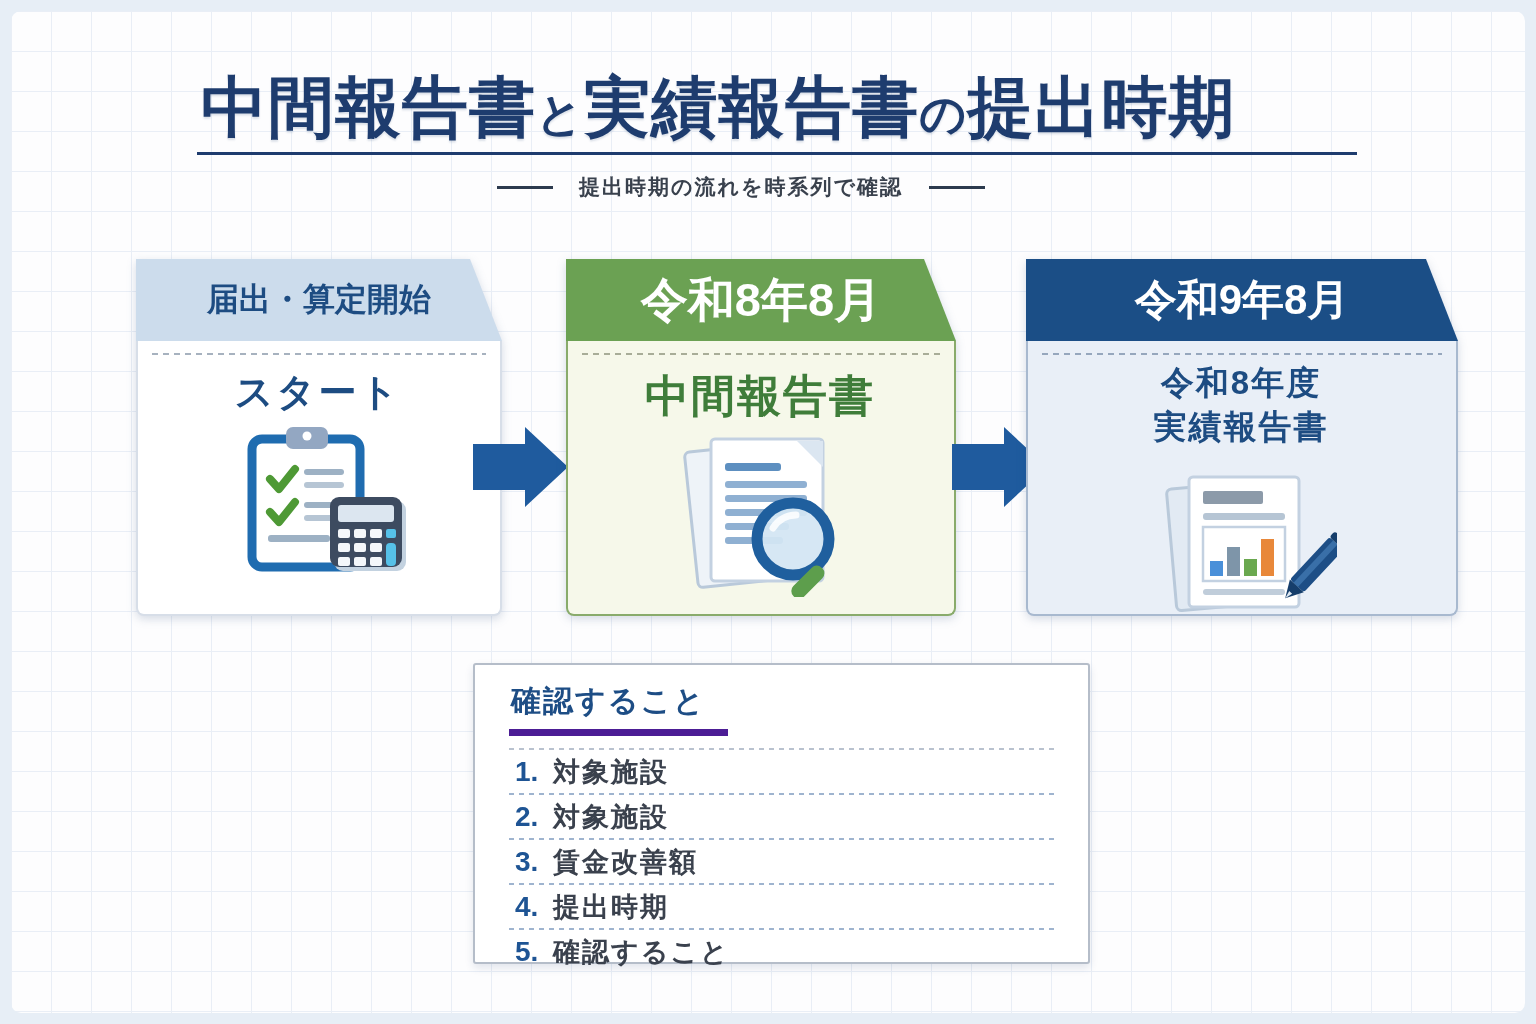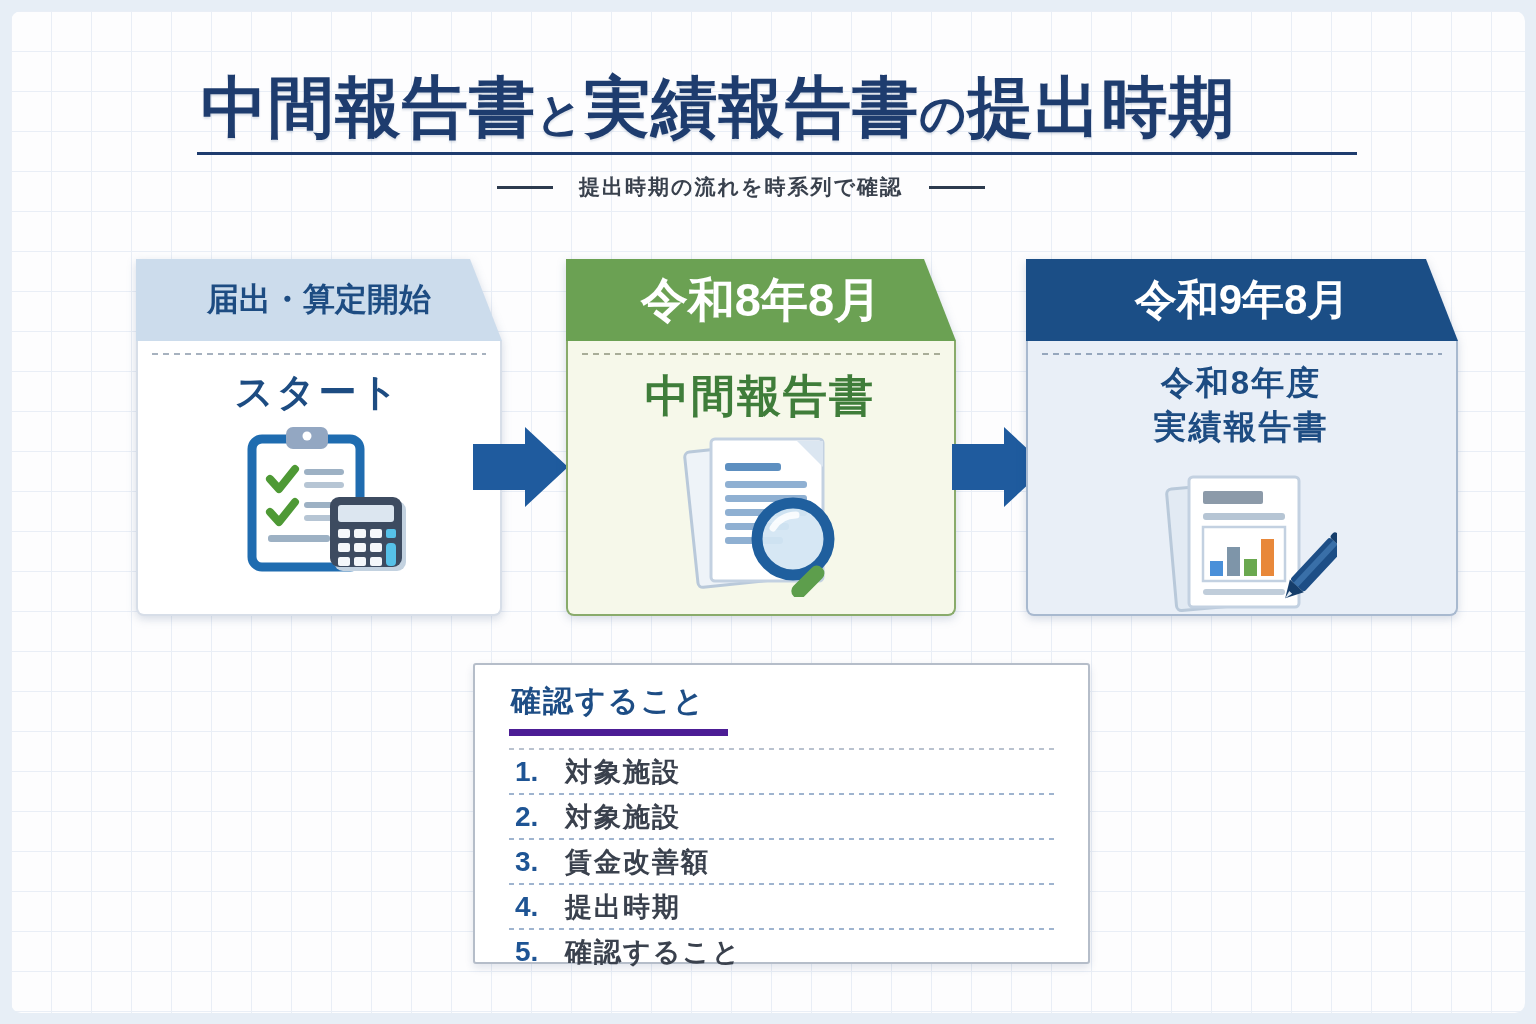--- a/index.html
+++ b/index.html
@@ -99,21 +99,21 @@
   }
   .checklist-head-sep {
     margin-top: 12px; height: 2px;
     background: repeating-linear-gradient(90deg, #b9c2cf 0 5px, transparent 5px 10px);
   }
   .check-row { display: flex; align-items: center; height: 43px; }
   .check-num {
     font-size: 28px; font-weight: 800; color: #1e5494;
     width: 44px; flex: none; padding-left: 6px;
   }
-  .check-label { font-size: 27px; font-weight: 600; color: #3a414d; letter-spacing: 2px; margin-left: 12px; }
+  .check-label { font-size: 27px; font-weight: 600; color: #3a414d; letter-spacing: 2px; }
   .check-sep {
     height: 2px;
     background: repeating-linear-gradient(90deg, #9fb4cf 0 5px, transparent 5px 10px);
   }
 </style>
 </head>
 <body>
 
 <div class="canvas">
 

